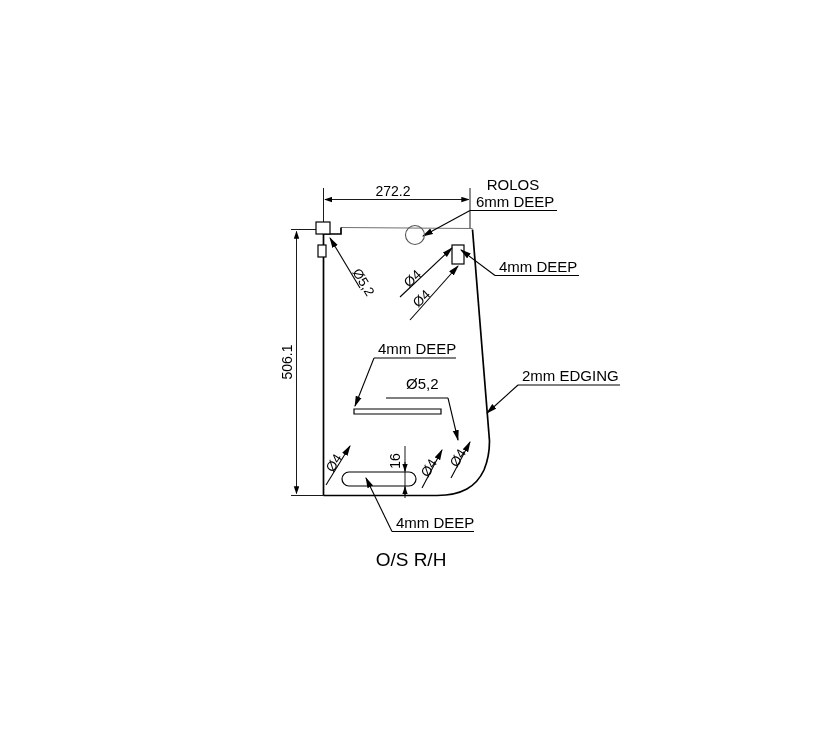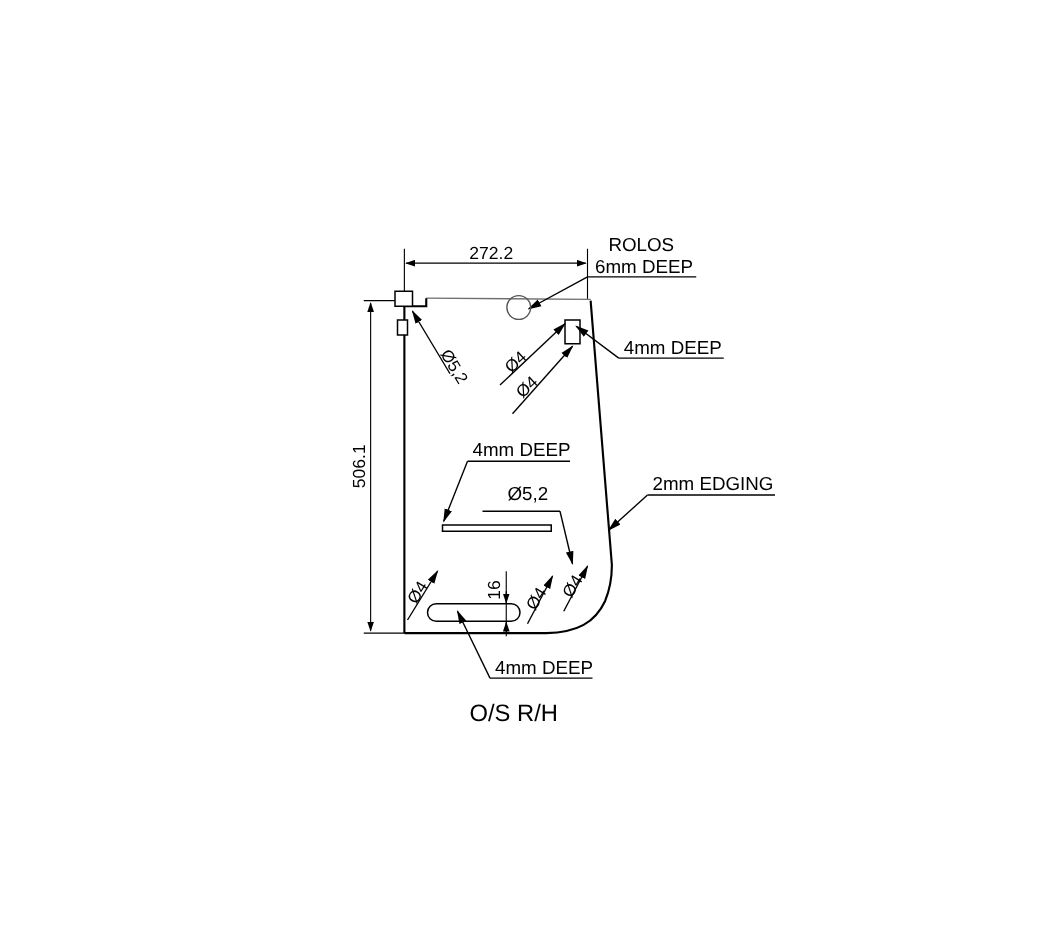--- a/index.html
+++ b/index.html
@@ -11,21 +11,21 @@
   body {
     width: 840px;
     height: 750px;
     font-family: "Liberation Sans", sans-serif;
     overflow: hidden;
     position: relative;
   }
   #drawing-root {
     position: absolute;
     left: 0;
-    top: 11px;
+    top: 0;
     width: 840px;
     height: 614px;
     background: #ffffff;
   }
   svg#cad {
     display: block;
     width: 840px;
     height: 750px;
   }
   .outline {

